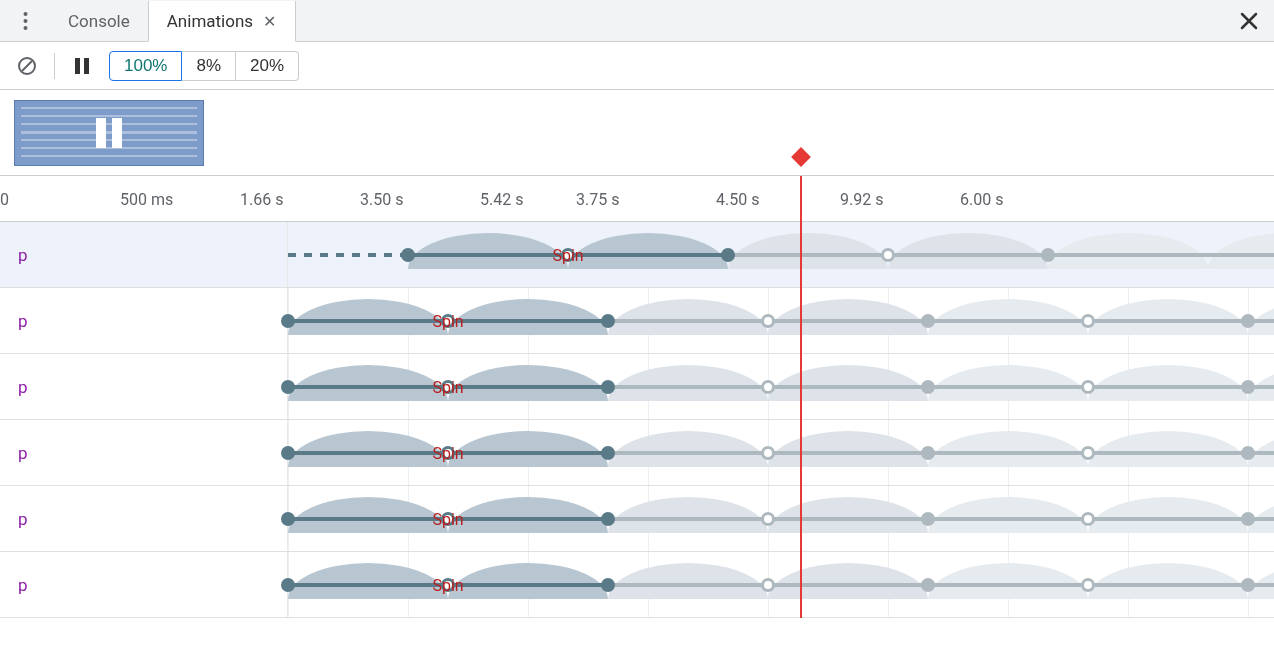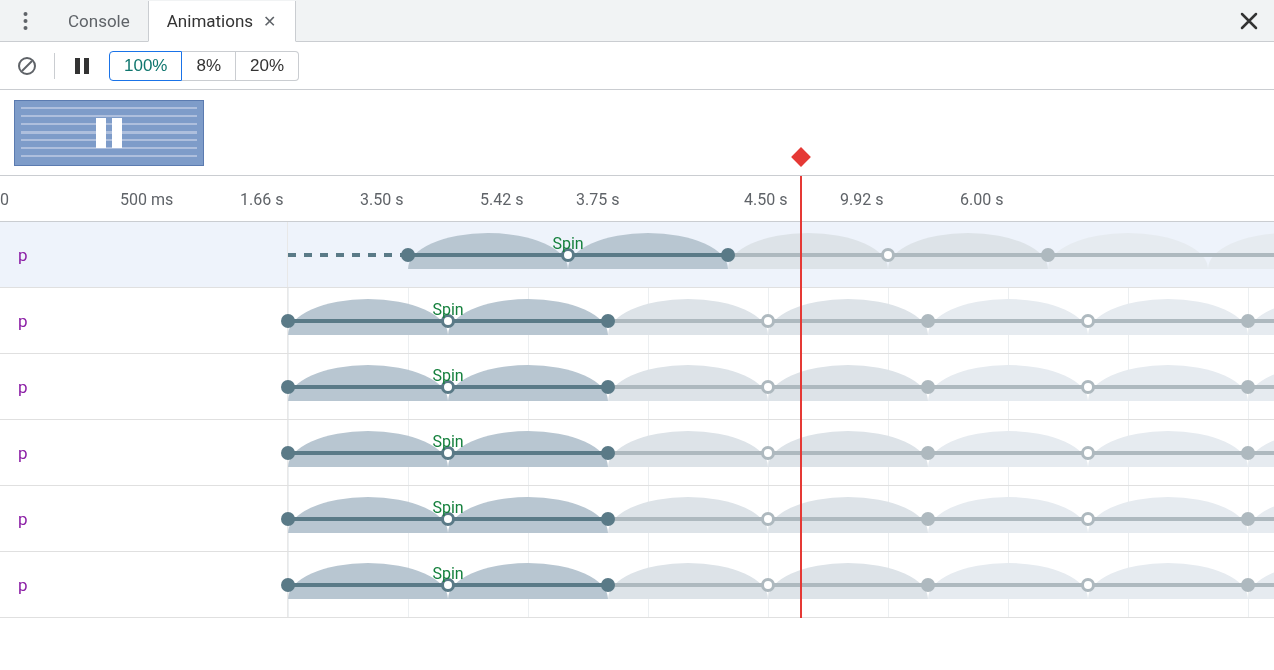--- a/index.html
+++ b/index.html
@@ -196,22 +196,22 @@
   .dot {
     position:absolute; top:50%; transform:translate(-50%,-50%);
     width:14px; height:14px; border-radius:50%;
     background:#5a7a87;
   }
   .dot.hollow { background:#fff; border:3px solid #5a7a87; }
   .dot.repeat { background:#aeb9bf; }
   .dot.repeat.hollow { background:#fff; border:3px solid #aeb9bf; }
 
   .anim-label {
-    position:absolute; top:12px;
-    font-size:16px; color:#15803d;
+    position:absolute; top:24px;
+    font-size:16px; color:#b91c1c;
     transform:translateX(-50%);
   }
 
   
   .playhead {
     position:absolute; top:0; bottom:0; width:2px; background:#e53935;
     z-index:5; pointer-events:none;
   }
   .playhead .diamond {
     position:absolute; top:-26px; left:50%; transform:translateX(-50%) rotate(45deg);
@@ -282,21 +282,21 @@
 </div>
 
 <div class="timeline-head">
   <div class="ruler" id="ruler">
       <span class="tick" style="left: 0px;">0</span>
       <span class="tick" style="left: 120px;">500 ms</span>
       <span class="tick" style="left: 240px;">1.66 s</span>
       <span class="tick" style="left: 360px;">3.50 s</span>
       <span class="tick" style="left: 480px;">5.42 s</span>
       <span class="tick" style="left: 568px; margin-left: 8px;">3.75 s</span>
-      <span class="tick" style="left: 744px;">4.50 s</span>
+      <span class="tick" style="left: 716px;">4.50 s</span>
       <span class="tick" style="left: 840px;">9.92 s</span>
       <span class="tick" style="left: 960px;">6.00 s</span>
     </div>
 </div>
 
 <div class="tracks" id="tracks">
   <div class="playhead" id="playhead" style="left: 800px; top: -46px;">
     <div class="diamond"></div>
   </div>
 <div class="vgrid" style="left: 288px;"></div>

